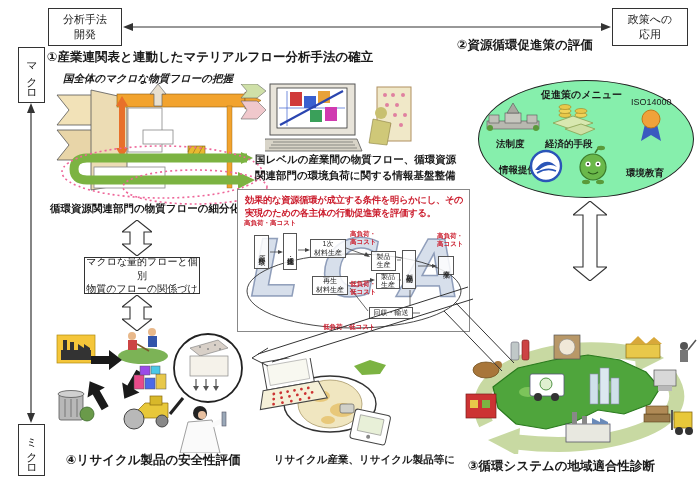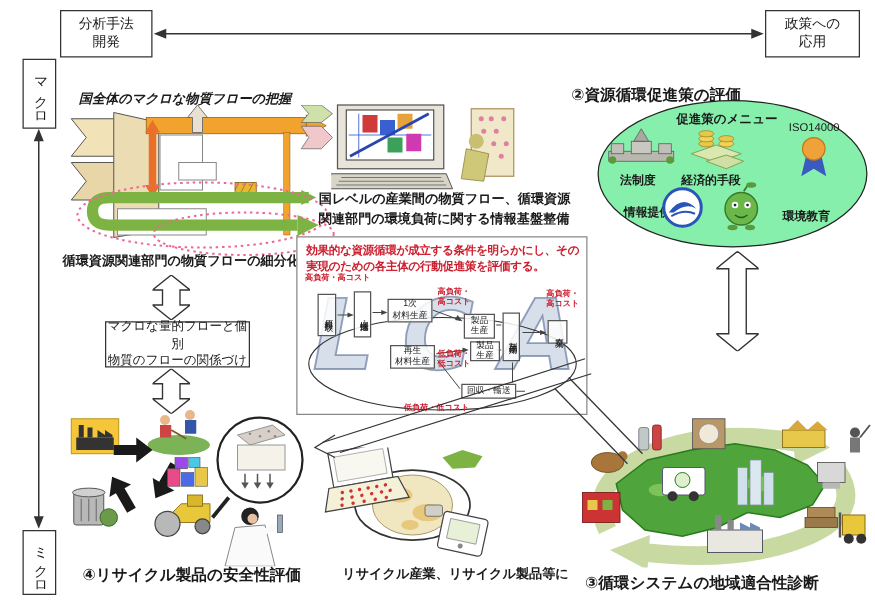--- a/index.html
+++ b/index.html
@@ -61,20 +61,21 @@
   </div>
   <div class="abs box vtext" style="left:18px;top:424px;width:27px;height:52px;font-size:11px;">
     <span>ミクロ</span>
   </div>
   <svg class="abs" style="left:25px;top:103px;" width="12" height="320">
     <line x1="6" y1="8" x2="6" y2="312" stroke="#333" stroke-width="1.2"></line>
     <polygon points="6,0 2,10 10,10" fill="#333"></polygon>
     <polygon points="6,320 2,310 10,310" fill="#333"></polygon>
   </svg>
 
+  <div class="abs ttl" style="left:47px;top:49px;">①産業連関表と連動したマテリアルフロー分析手法の確立</div>
   <div class="abs sub" style="left:63px;top:72px;">国全体のマクロな物質フローの把握</div>
 
   <svg class="abs" style="left:55px;top:84px;" width="215" height="122" viewBox="0 0 215 122">
 
     <polygon points="2,11 36,11 54,26 36,41 2,41 14,26" fill="#f2e2b8" stroke="#555" stroke-width="0.8"></polygon>
     <polygon points="2,46 36,46 54,61 36,76 2,76 14,61" fill="#e8d5a8" stroke="#555" stroke-width="0.8"></polygon>
 
     <polygon points="36,6 72,14 72,100 36,106" fill="#ecdcb4" stroke="#555" stroke-width="0.8"></polygon>
 
     <rect x="62" y="10" width="128" height="13" fill="#f2a32e" stroke="#8a5c10" stroke-width="0.6"></rect>
@@ -154,21 +155,21 @@
       <circle cx="136" cy="42" r="2" fill="#e080a0"></circle>
     <circle cx="116" cy="30" r="6" fill="#c8c070"></circle>
     <polygon points="108,36 126,40 122,62 104,60" fill="#cfc878" stroke="#8a8040" stroke-width="0.6"></polygon>
   </svg>
 
   <div class="abs cap" style="left:255px;top:152px;line-height:1.5;">
     <div>国レベルの産業間の物質フロー、循環資源</div>
     <div>関連部門の環境負荷に関する情報基盤整備</div>
   </div>
 
-  <div class="abs ttl" style="left:457px;top:37px;margin-top:31px;">②資源循環促進策の評価</div>
+  <div class="abs ttl" style="left:457px;top:37px;">②資源循環促進策の評価</div>
 
   <div class="abs" style="left:478px;top:80px;width:216px;height:118px;border:1.5px solid #222;border-radius:50%;background:#86efac;">
     <div class="ellipse-label" style="left:62px;top:7px;font-size:10px;font-weight:bold;">促進策のメニュー</div>
     <div class="ellipse-label" style="left:152px;top:16px;font-size:9px;font-weight:normal;">ISO14000</div>
 
     <svg class="abs" style="left:158px;top:28px;" width="28" height="34">
       <polygon points="8,15 20,15 24,32 14,26 4,32" fill="#3a5ac0"></polygon>
       <circle cx="14" cy="10" r="9" fill="#f0a23a" stroke="#c07818" stroke-width="1"></circle>
     </svg>
 

